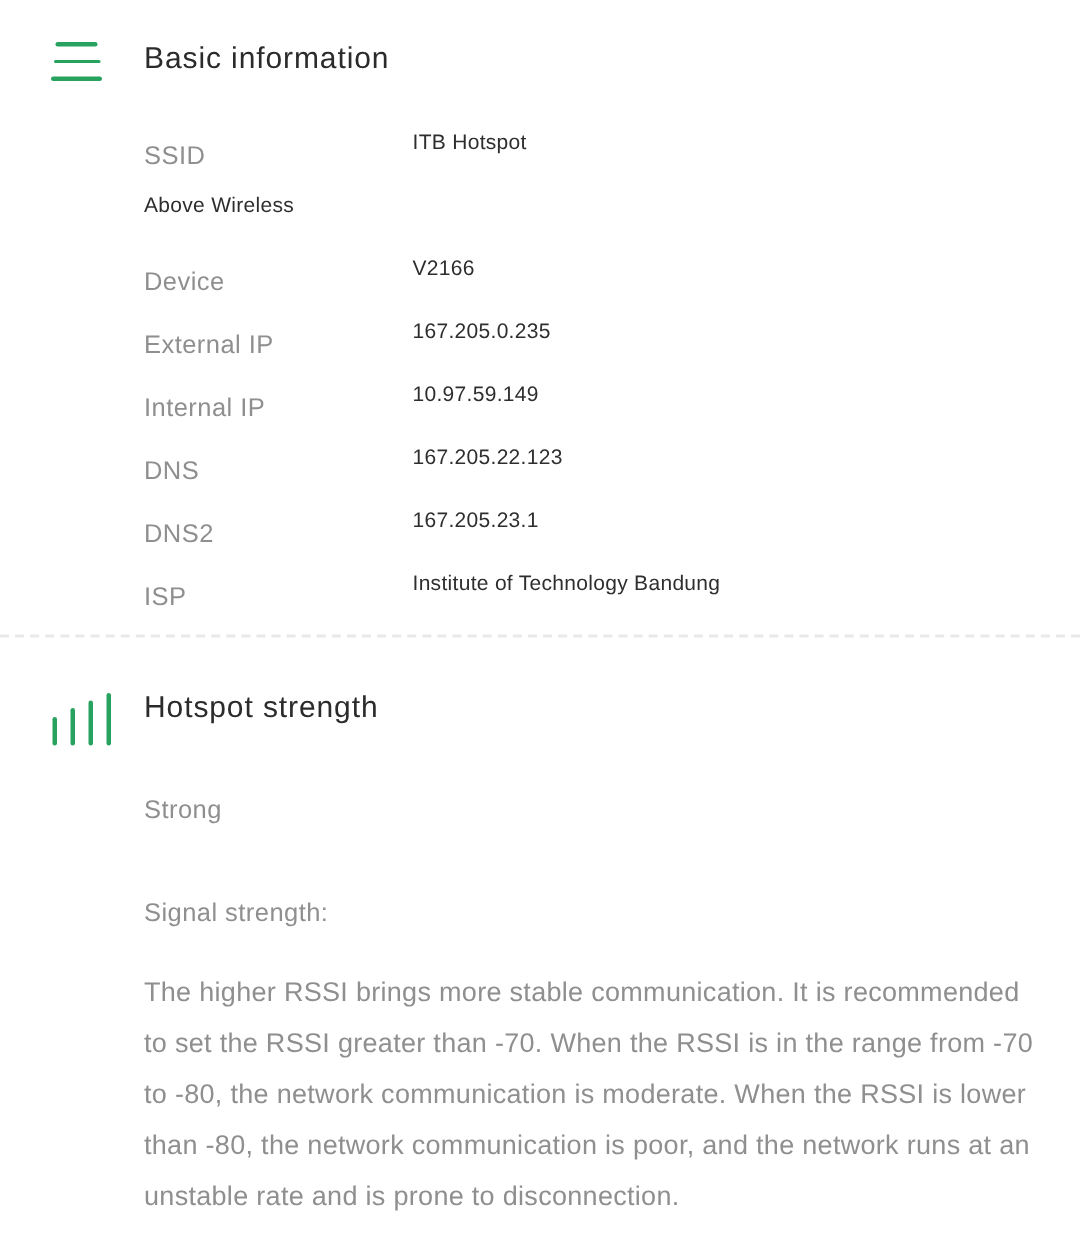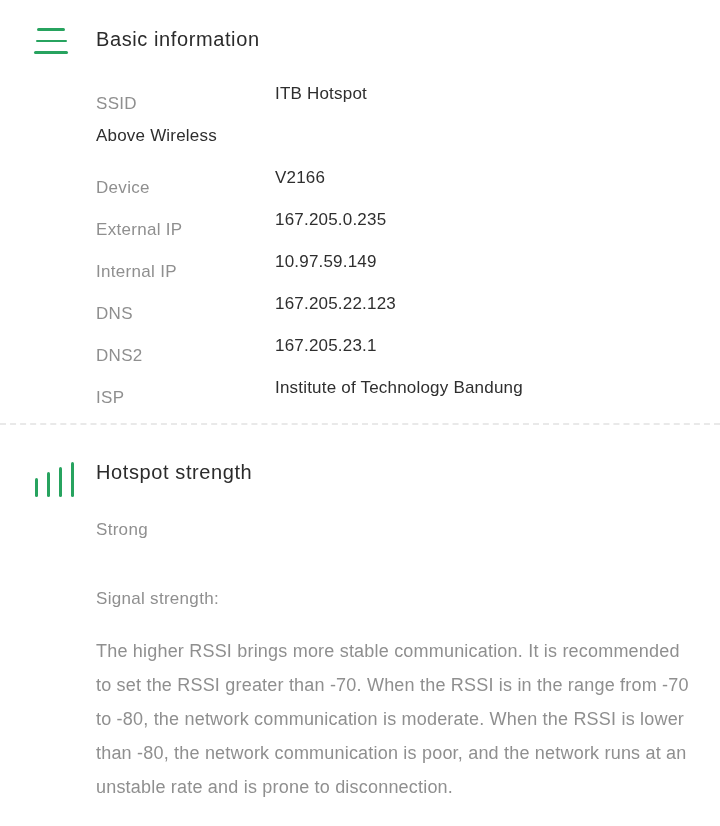--- a/index.html
+++ b/index.html
@@ -33,27 +33,27 @@
   .bars-icon .bar:nth-child(1){height:19px;}
   .bars-icon .bar:nth-child(2){height:25px;}
   .bars-icon .bar:nth-child(3){height:30px;}
   .bars-icon .bar:nth-child(4){height:35px;margin-right:0;}
   .sec-header.second .sec-title{margin-left:21px;}
 
   
   .rows{margin:19px 0 0 96px;}
   .row{display:flex;align-items:center;height:42px;}
   .lbl{width:179px;flex:0 0 179px;color:#8f8f8f;font-size:17px;letter-spacing:0.3px;margin-top:21px;}
-  .val{color:#2e2e2e;font-size:17px;letter-spacing:0.2px;}
+  .val{color:#2e2e2e;font-size:14px;letter-spacing:0.2px;}
 
   
   .divider{border-top:2px dashed #e9e9e9;margin-top:14px;width:720px;}
 
   
-  .status-text{margin:23px 0 0 96px;color:#8f8f8f;font-size:17px;letter-spacing:0.3px;}
+  .status-text{margin:33px 0 0 96px;color:#8f8f8f;font-size:17px;letter-spacing:0.3px;}
   .sig-row{display:flex;align-items:center;margin:28px 0 0 96px;}
   .sig-row .val{white-space:pre-wrap;font-size:17px;}
   .description{
     margin:25px 0 0 96px;width:594px;
     color:#8f8f8f;font-size:18px;line-height:34px;letter-spacing:0.2px;
   }
 </style>
 </head>
 <body>
 

